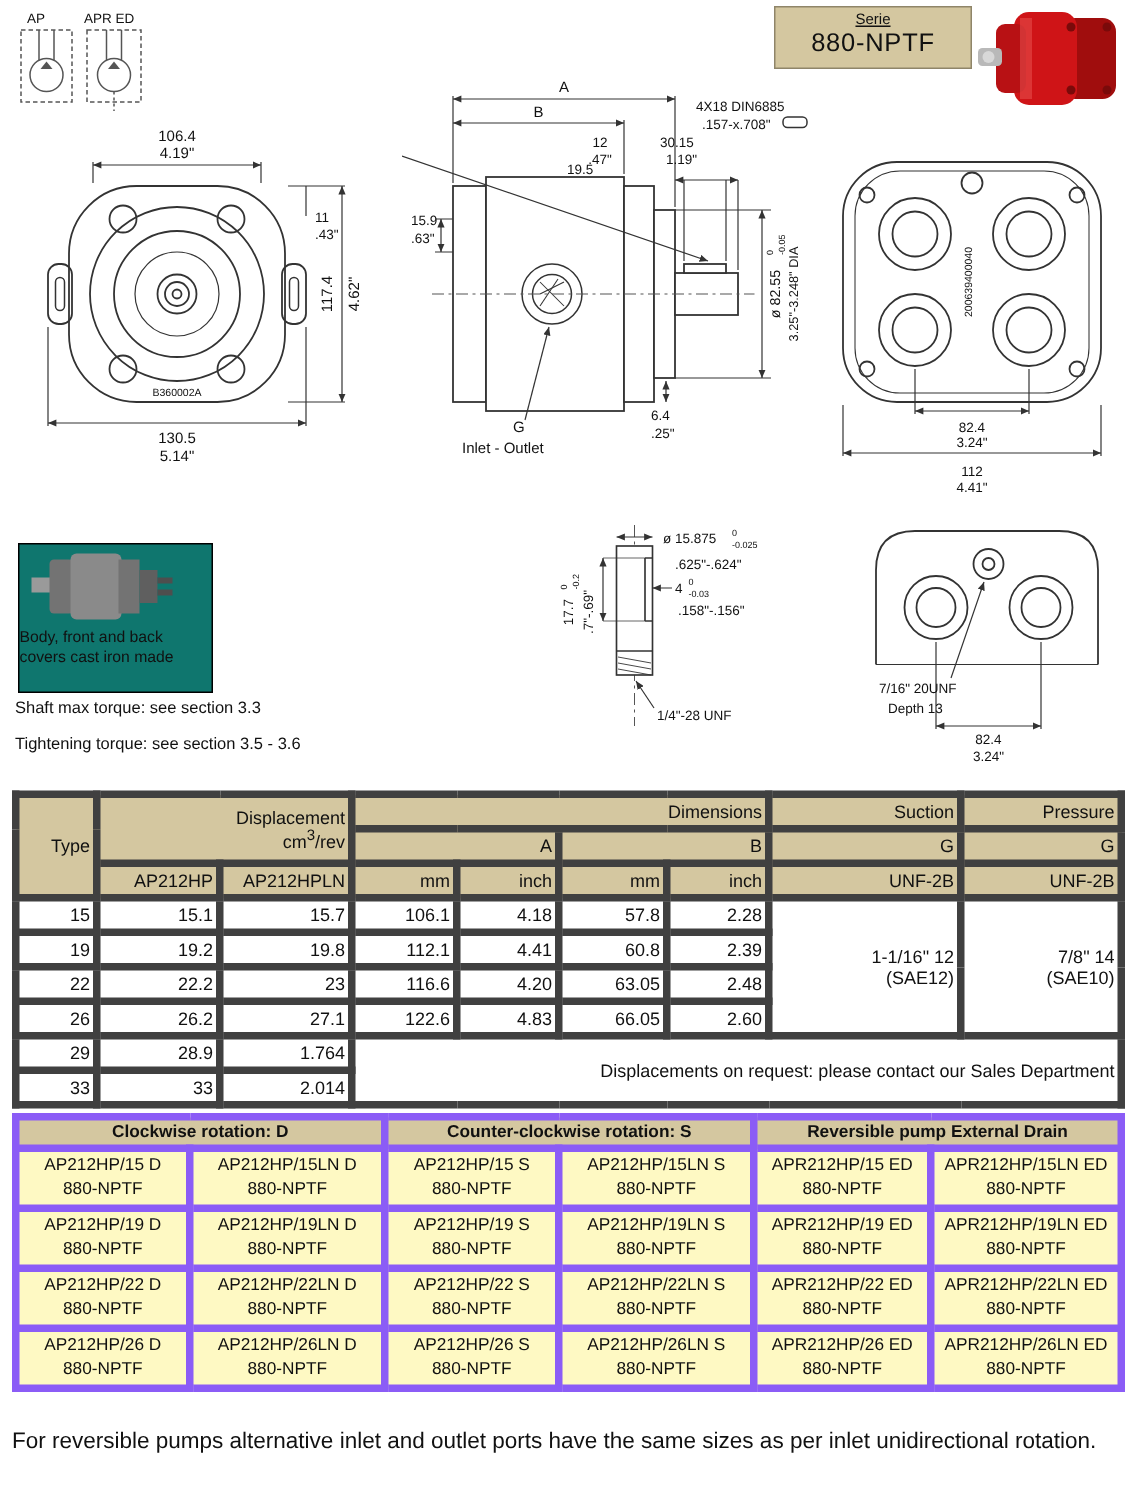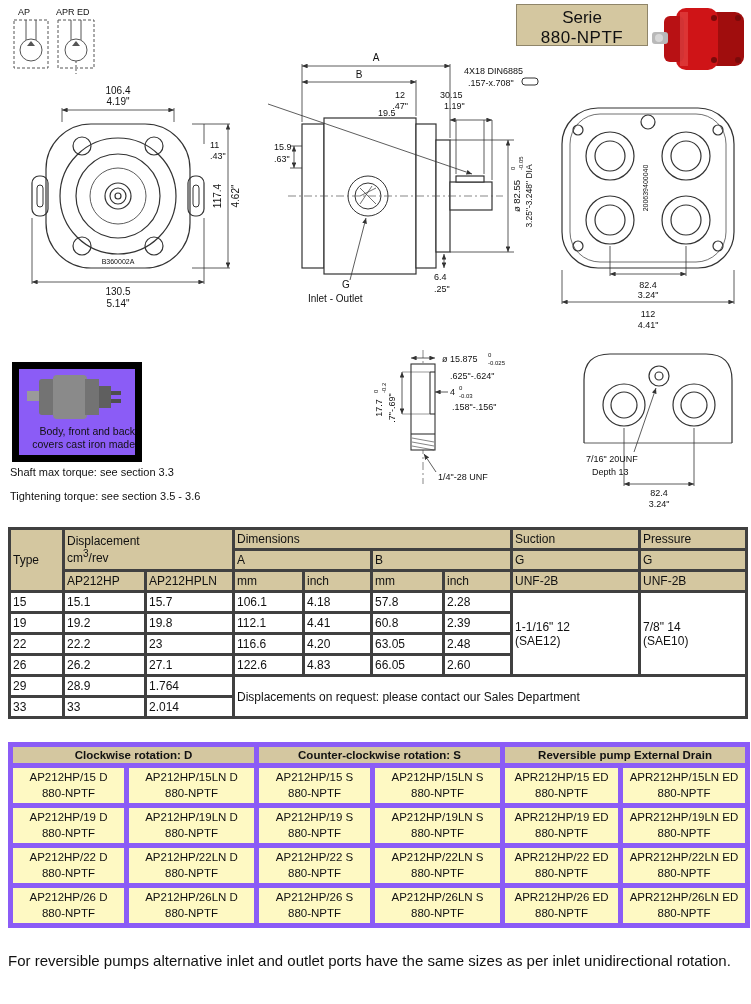--- a/index.html
+++ b/index.html
@@ -3,29 +3,29 @@
 <meta charset="utf-8">
 <style>
   * { margin:0; padding:0; box-sizing:border-box; }
   html,body { background:#fff; }
   body { width:751px; height:1004px; font-family:"Liberation Sans",sans-serif; color:#111; }
   .page { position:relative; width:751px; height:1004px; background:#fff; overflow:hidden; }
   .abs { position:absolute; }
   svg { display:block; }
   svg text { font-family:"Liberation Sans",sans-serif; fill:#111; }
   .serie-box { background:#d4c7a0; border:1px solid #8f8569; text-align:center; padding-top:3px; }
-  .serie-label { font-size:17px; }
+  .serie-label { font-size:10px;text-decoration:underline; }
   .serie-number { font-size:17px; letter-spacing:.5px; }
   .rev-title { font-size:12.5px; text-align:center; line-height:1.25; }
-  .cast-box { border:7px solid #000000; background:#8b5cf6; text-align:right; }
+  .cast-box { border:1px solid #000000; background:#0f766e; text-align:left; }
   .cast-caption { font-size:10.5px; line-height:1.25; padding-top:2px; }
   .note-line { font-size:11px; }
   table { border-collapse:collapse; table-layout:fixed; }
   .main-table { position:absolute; left:8px; top:527px; width:737px; font-size:12px; }
-  .main-table th, .main-table td { border:3px solid #404040; text-align:left; vertical-align:middle; padding:2px 2px; }
+  .main-table th, .main-table td { border:5px solid #404040; text-align:right; vertical-align:middle; padding:2px 2px; }
   .main-table th { background:#d4c7a0; font-weight:normal; height:21px; }
   .main-table td { height:21px; background:#fff; }
   .main-table td.typec { font-weight:normal; }
   .order-table { position:absolute; left:8px; top:742px; width:737px; font-size:11.5px; }
   .order-table th, .order-table td { border:5px solid #8b5cf6; text-align:center; vertical-align:middle; padding:2px 1px; }
   .order-table th { font-weight:bold; height:20px; }
   .order-table tr.group th { background:#d4c7a0; }
   .order-table tr.sub th { background:#c6b992; }
   .order-table td { background:#fef9c3; height:38px; line-height:1.35; }
   .footer-note { position:absolute; left:8px; top:952px; font-size:15px; }

